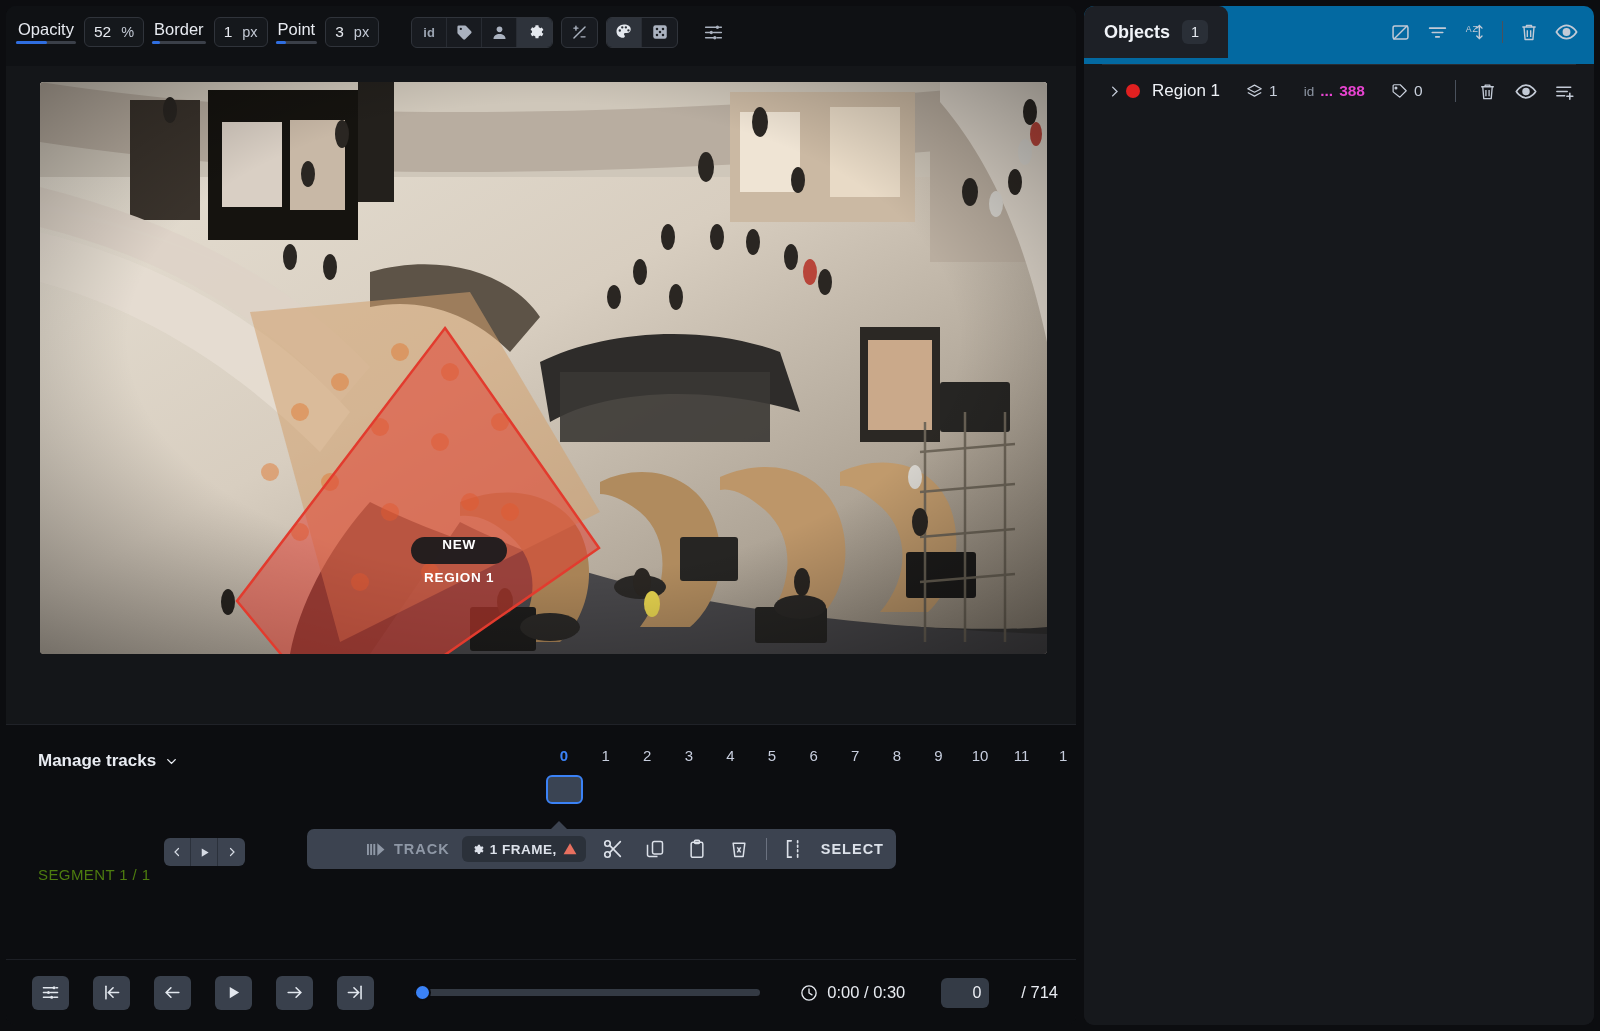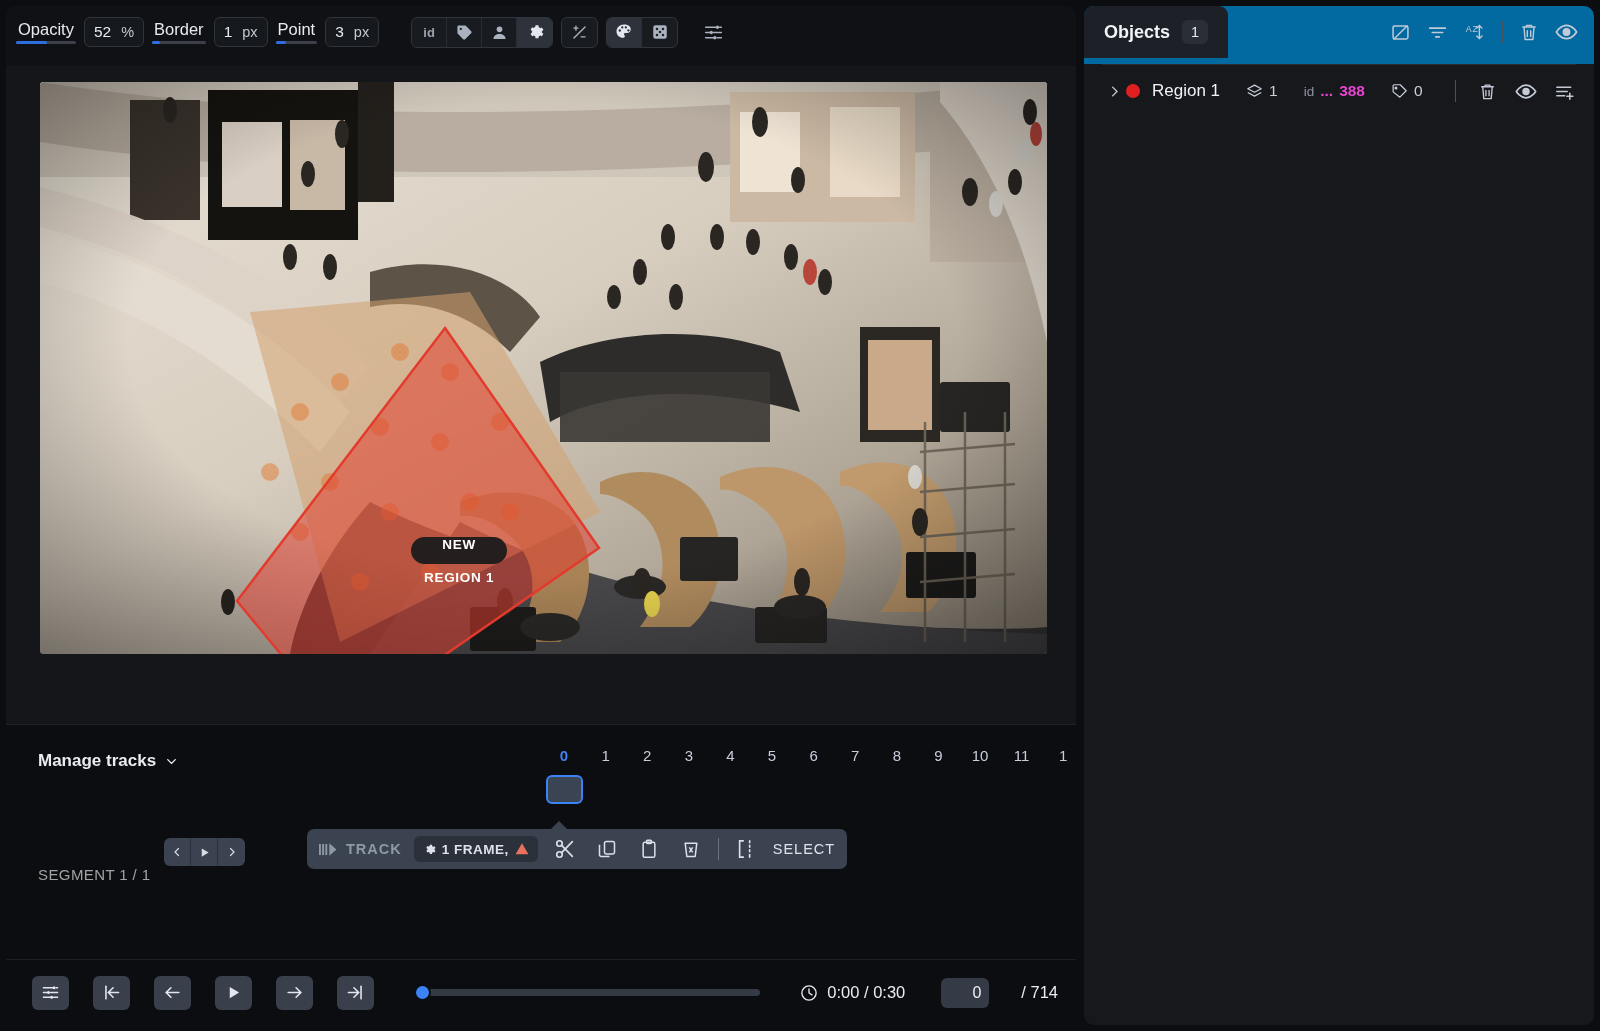--- a/index.html
+++ b/index.html
@@ -118,48 +118,48 @@
   .ruler .tk.cur { color: #3b82f6; font-weight: 700; }
   .framecell {
     position: absolute; left: 540px; top: 50px;
     width: 37px; height: 29px;
     background: #3a4453; border: 2px solid #3b82f6; border-radius: 6px;
   }
   .segrow {
     position: absolute; left: 32px; top: 108px; right: 0; height: 38px;
     display: flex; align-items: center;
   }
-  .seglabel { font-size: 15px; letter-spacing: .4px; color: #a3a3a3; margin-top: 44px; }
+  .seglabel { font-size: 15px; letter-spacing: .4px; color: #4d7c0f; margin-top: 44px; }
   .segnav {
     display: flex; margin-left: 14px;
     border-radius: 6px; overflow: hidden; background: #3c4350;
   }
   .segnav > div {
     width: 27px; height: 28px; display: flex; align-items: center; justify-content: center;
     color: #d6dbe4; border-right: 1px solid #2b313b; cursor: pointer; font-size: 13px;
   }
   .segnav > div:last-child { border-right: none; }
 
   .trackbar {
     position: absolute; left: 301px; top: 104px;
     height: 40px; display: flex; align-items: center;
     background: #3c4350; border-radius: 7px; padding: 0 12px; gap: 12px;
   }
   .trackbar .tlabel {
     font-size: 14.5px; font-weight: 700; letter-spacing: 1px; color: #8f98a6;
-    display: flex; align-items: center; gap: 8px;
+    display: flex; align-items: center; gap: 8px; margin-left: 48px;
   }
   .chip {
     display: flex; align-items: center; gap: 6px;
     background: #2b313a; border-radius: 6px; height: 26px; padding: 0 9px;
     font-size: 13.5px; font-weight: 700; letter-spacing: .5px; color: #dde2ea;
   }
   .tbtn { width: 30px; height: 28px; display:flex; align-items:center; justify-content:center; color:#dce1e9; cursor:pointer;}
   .vdiv { width: 1px; height: 22px; background: #6b7280; }
-  .seltxt { font-size: 14.5px; font-weight: 400; letter-spacing: 1px; color: #dde2ea; }
+  .seltxt { font-size: 14.5px; font-weight: 700; letter-spacing: 1px; color: #dde2ea; }
   .notch {
     position: absolute; left: 544px; top: 96px;
     width: 0; height: 0; border-left: 9px solid transparent;
     border-right: 9px solid transparent; border-bottom: 9px solid #3c4350;
   }
 
   
   .playbar {
     flex: 0 0 66px; background: #0c0d10;
     border-top: 1px solid #1d1f25;

